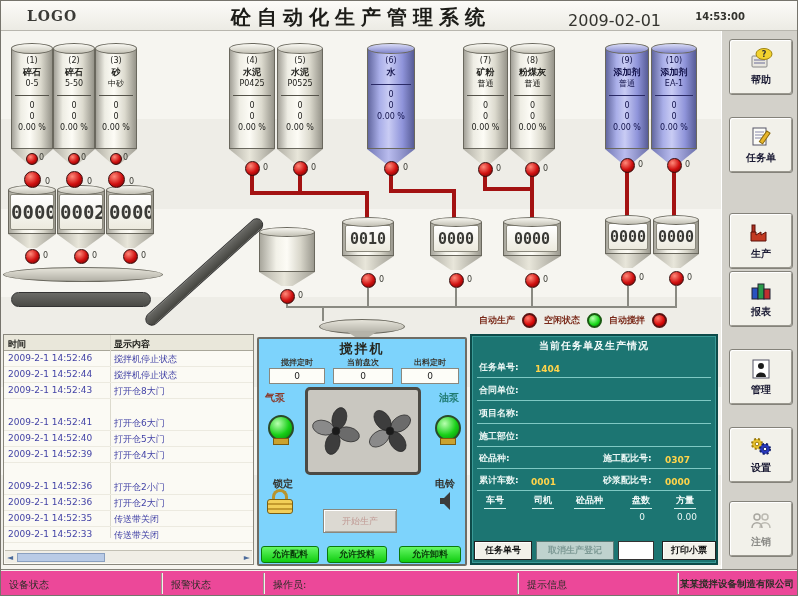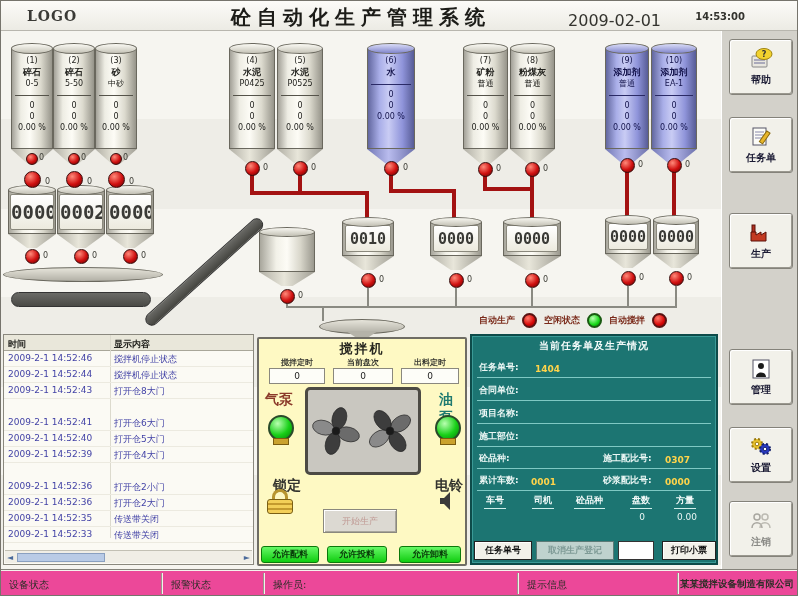--- a/index.html
+++ b/index.html
@@ -61,26 +61,26 @@
 #log{position:absolute;left:2px;top:333px;width:251px;height:231px;background:#fbfaf4;border:1px solid #8a887e}
 .log-hdr{position:absolute;top:0;left:0;right:0;height:16px;background:#e9e7da;border-bottom:1px solid #a8a699;font-size:9px;color:#22221e;font-weight:bold}
 .log-hdr b{position:absolute;top:3px;font-weight:bold}
 .log-div{position:absolute;left:106px;top:0;width:1px;height:203px;background:#dcdacd}
 .log-row{position:absolute;left:0;width:249px;height:16px;font-size:9px;color:#4242a6;border-bottom:1px solid #eceae0}
 .log-row i{position:absolute;top:2px;font-style:normal;white-space:nowrap}
 .log-sb{position:absolute;left:1px;right:1px;bottom:1px;height:13px;background:#f0eee6;border-top:1px solid #c2c0b4}
 .sb-thumb{position:absolute;left:12px;top:2px;width:88px;height:9px;background:#b9cbe6;border:1px solid #8aa0c0;cursor:pointer}
 .sb-arr{position:absolute;top:2px;font-size:8px;line-height:9px;color:#4a6a9a;cursor:pointer}
 
-#mixer{position:absolute;left:256px;top:336px;width:210px;height:229px;background:#fef9c3;border:2px solid #6e6c64;border-radius:2px}
+#mixer{position:absolute;left:256px;top:336px;width:210px;height:229px;background:#7dd3fc;border:2px solid #6e6c64;border-radius:2px}
 .mx-title{position:absolute;top:1px;left:0;right:0;text-align:center;font-size:13px;font-weight:bold;color:#26261f;letter-spacing:2px}
 .mx-label{position:absolute;top:18px;font-size:8px;font-weight:bold;color:#3a3a33;text-align:center}
 .mx-box{position:absolute;top:29px;height:16px;background:#fdfdf8;border:1px solid #8a887e;font-size:9px;text-align:center;line-height:14px;color:#222}
 #fanbox{position:absolute;left:46px;top:48px;width:116px;height:88px;background:#c9c7c0;border:3px solid #4c4a44;border-radius:5px;display:flex;align-items:center;justify-content:center;gap:2px}
-.pump-label{position:absolute;font-size:14px;font-weight:bold}
+.pump-label{position:absolute;font-size:10px;font-weight:bold}
 .pump{position:absolute;width:26px;height:26px;border-radius:50%;border:2px solid #2a4a2a;background:radial-gradient(circle at 35% 30%,#b8ffb0,#17cf17 55%,#077a07)}
 .pump::after{content:"";position:absolute;left:3px;right:3px;bottom:-6px;height:5px;background:#caa22e;border:1px solid #7a5c10}
 .lock{position:absolute}
 .lock-sh{width:16px;height:10px;border:3px solid #b8952e;border-bottom:none;border-radius:8px 8px 0 0;margin:0 auto}
 .lock-bd{width:26px;height:15px;border:1px solid #7a5f14;border-radius:3px;background:repeating-linear-gradient(180deg,#f3cf58 0 3px,#c49a2e 3px 5px)}
 .mx-start{position:absolute;left:64px;top:170px;width:74px;height:24px;background:#dcd9d2;border:1px solid #8a887e;box-shadow:inset 1px 1px 0 #fff,inset -1px -1px 0 #a8a69c;font-size:9px;color:#c09a94;text-align:center;line-height:22px;cursor:pointer}
 .perm{position:absolute;top:207px;height:17px;background:linear-gradient(#66f866,#10cc10);border:1px solid #0a7a0a;border-radius:3px;font-size:9px;font-weight:bold;color:#083a08;text-align:center;line-height:15px;cursor:pointer}
 
 #task{position:absolute;left:469px;top:333px;width:248px;height:231px;background:#1c7572;border:2px solid #0d4b49;box-shadow:inset 0 0 0 1px #3a9a96}
 .tp-title{position:absolute;top:3px;left:0;right:0;text-align:center;font-size:10px;font-weight:bold;color:#f4fbfa;letter-spacing:1px}
@@ -572,20 +572,28 @@
         </svg>
       <span>任务单</span>
     </div>
     <div class="sbtn" style="top:182px">
       <svg width="26" height="24" viewBox="0 0 26 24">
           <rect x="4" y="4" width="3" height="8" fill="#b03020" stroke="#5a1008"></rect>
           <path d="M3 20 V11 h5 v3 l5 -3 v3 l5 -3 v9 z" fill="#c23a22" stroke="#5a1008"></path>
         </svg>
       <span>生产</span>
     </div>
+    <div class="sbtn" style="top:240px">
+      <svg width="26" height="24" viewBox="0 0 26 24">
+          <rect x="4" y="9" width="6" height="11" fill="#2a52c0" stroke="#223"></rect>
+          <rect x="10" y="5" width="6" height="15" fill="#2a9a4a" stroke="#223"></rect>
+          <rect x="16" y="10" width="6" height="10" fill="#c03030" stroke="#223"></rect>
+        </svg>
+      <span>报表</span>
+    </div>
     <div class="sbtn" style="top:318px">
       <svg width="26" height="24" viewBox="0 0 26 24">
           <rect x="5" y="3" width="16" height="18" fill="#fff" stroke="#556"></rect>
           <circle cx="13" cy="9" r="3" fill="#1a1a1a"></circle>
           <path d="M8 20 c0 -6 10 -6 10 0 z" fill="#1a1a1a"></path>
         </svg>
       <span>管理</span>
     </div>
     <div class="sbtn" style="top:396px">
       <svg width="26" height="24" viewBox="0 0 26 24">

